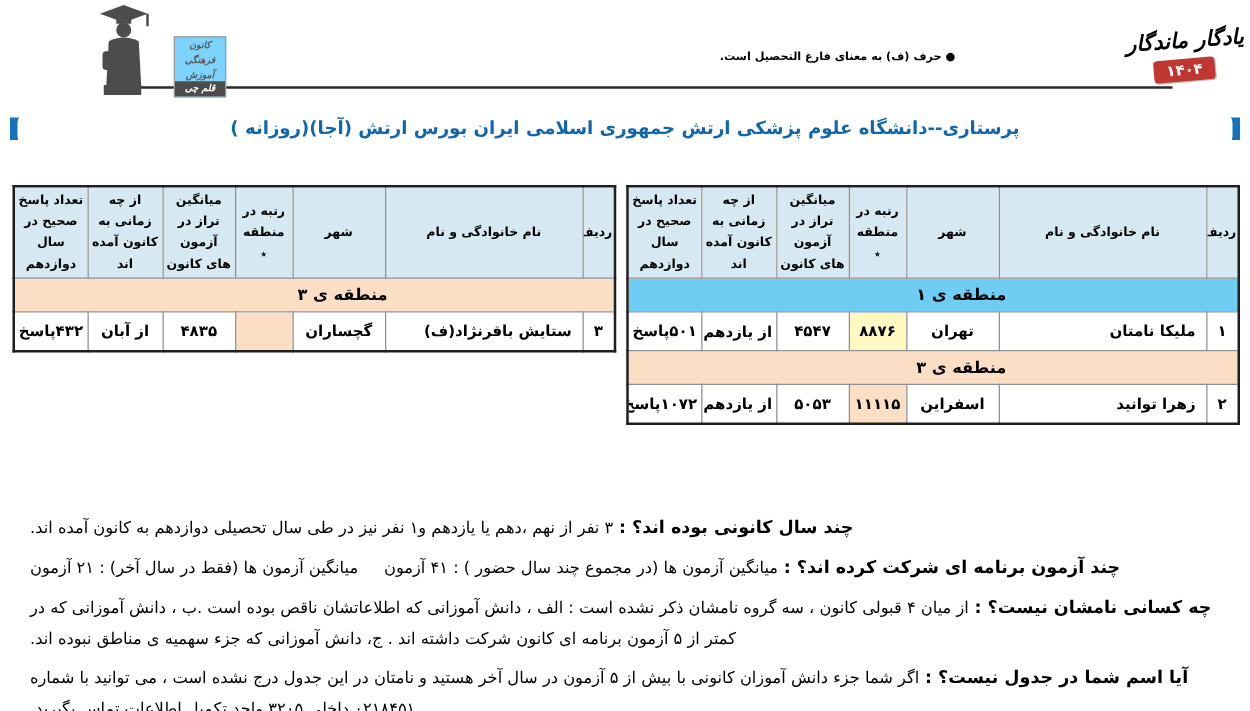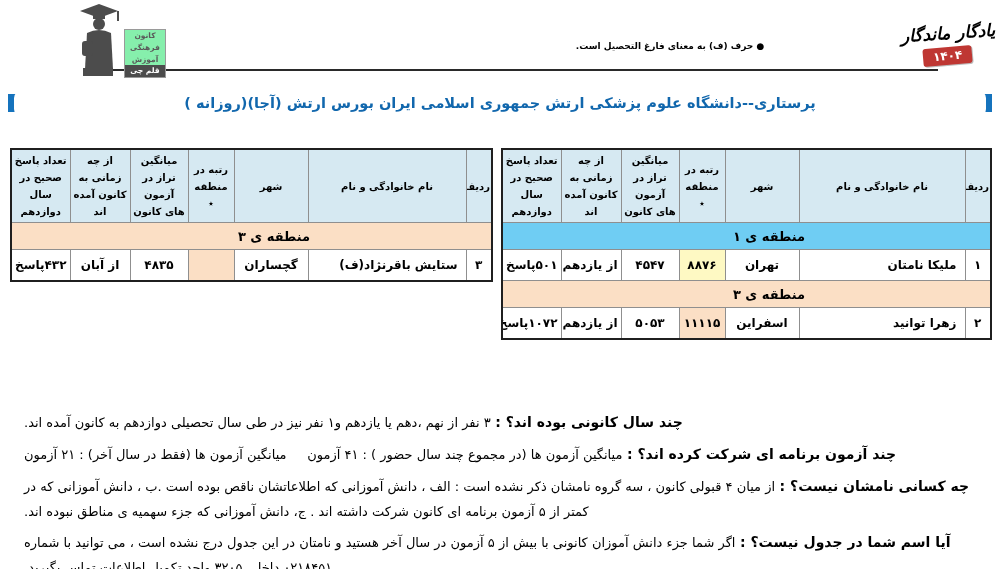--- a/index.html
+++ b/index.html
@@ -4,21 +4,21 @@
 <style>
   html,body{margin:0;padding:0;}
   body{
     width:1000px;height:569px;position:relative;background:#ffffff;
     font-family:"DejaVu Sans", sans-serif;overflow:hidden;color:#000;
   }
   
   .logo{position:absolute;top:3px;left:76px;display:flex;align-items:flex-start;z-index:3;}
   .logo-fig{width:46px;height:76px;}
   .logo-fig svg{fill:#4c4c4c;}
-  .logo-text{width:40px;margin-left:2px;margin-top:26px;border:1px solid #9a9a9a;background:#86efac;}
+  .logo-text{width:40px;margin-left:17px;margin-top:26px;border:1px solid #9a9a9a;background:#7dd3fc;font-style:italic;}
   .logo-line{font-size:7.5px;font-weight:bold;color:#5a5a5a;text-align:center;padding:1px 2px;direction:rtl;line-height:1.3;}
   .logo-line.inverse{background:#4c4c4c;color:#fff;}
   .topline{position:absolute;top:69px;left:110px;right:62px;border-top:2.5px solid #2a2a2a;z-index:1;}
   .note{position:absolute;top:38px;right:100px;width:460px;direction:rtl;text-align:center;z-index:2;}
   .note-1{font-size:12.5px;font-weight:bold;}
   .note-2{font-size:9px;font-weight:bold;margin-top:3px;}
   .brand{position:absolute;top:24px;right:4px;width:96px;text-align:center;z-index:4;}
   .brand-name{font-style:italic;font-weight:bold;font-size:17px;direction:rtl;white-space:nowrap;transform:rotate(-4deg);line-height:1.1;}
   .brand-year{display:inline-block;background:#bf3733;color:#fff;font-weight:bold;font-size:12px;padding:2px 10px;border-radius:3px;transform:rotate(-5deg);margin-top:4px;box-shadow:1px 1px 0 #bdbdbd;}
   

